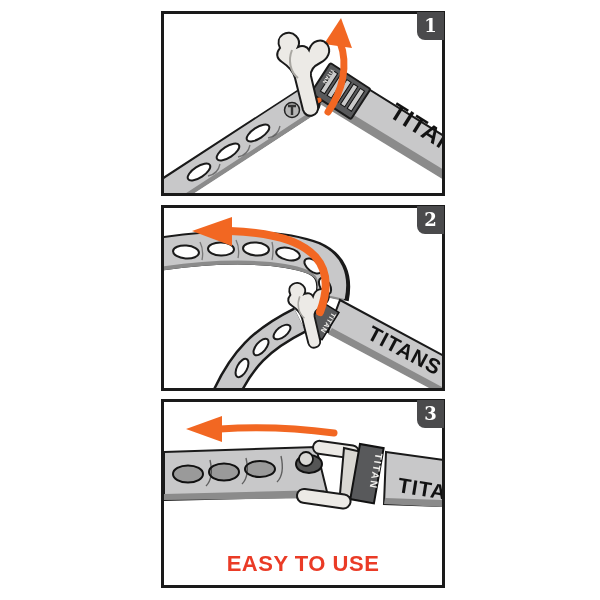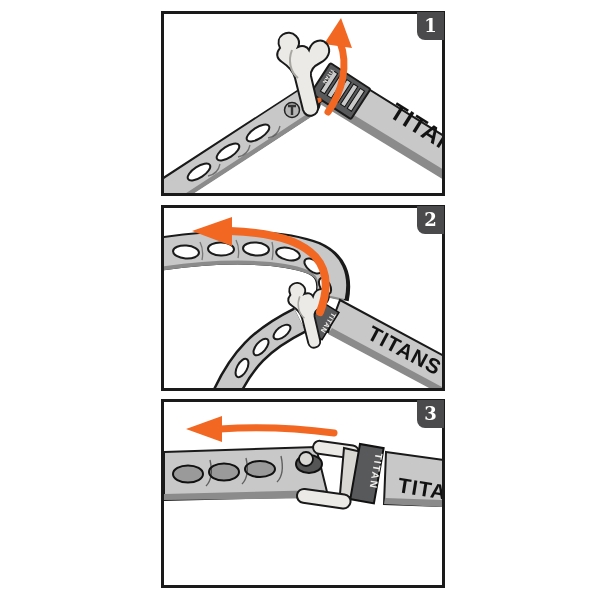--- a/index.html
+++ b/index.html
@@ -195,16 +195,17 @@
 
     <g transform="translate(134,86) rotate(8)">
       <rect x="0" y="0" width="54" height="14" rx="7" class="metal-fill" stroke="#1a1a1a" stroke-width="2"></rect>
     </g>
 
     <g>
       <path d="M170,31 Q110,23 56,27" class="arrow-stroke" stroke-width="7"></path>
       <polygon points="58,14 58,40 22,27" class="arrow-head"></polygon>
     </g>
   </svg>
+  <div class="caption">EASY TO USE</div>
   <div class="badge">
     <span>3</span>
   </div>
 </section>
 
 </body></html>

